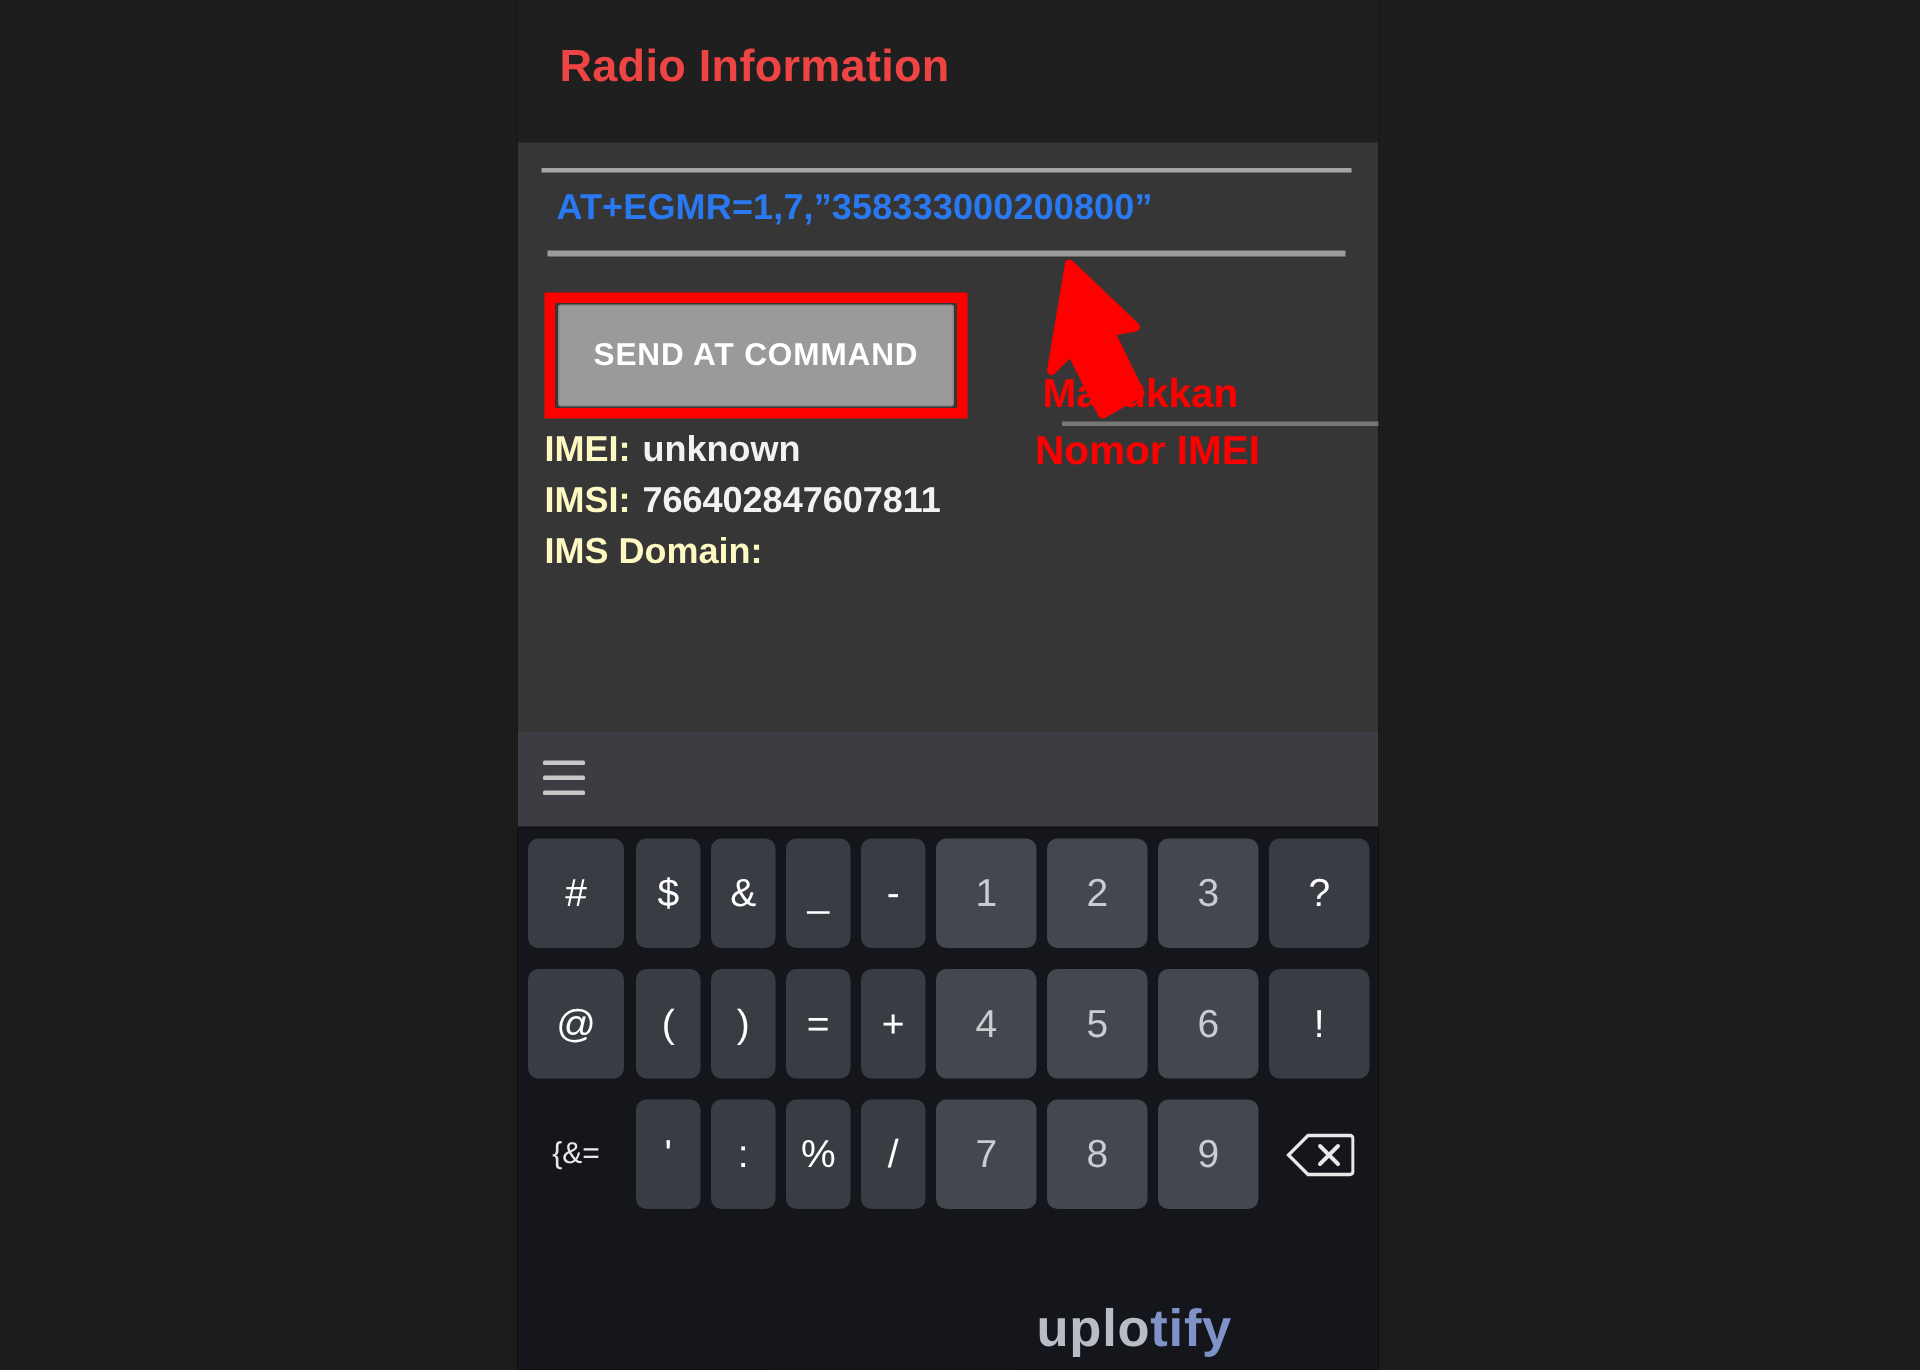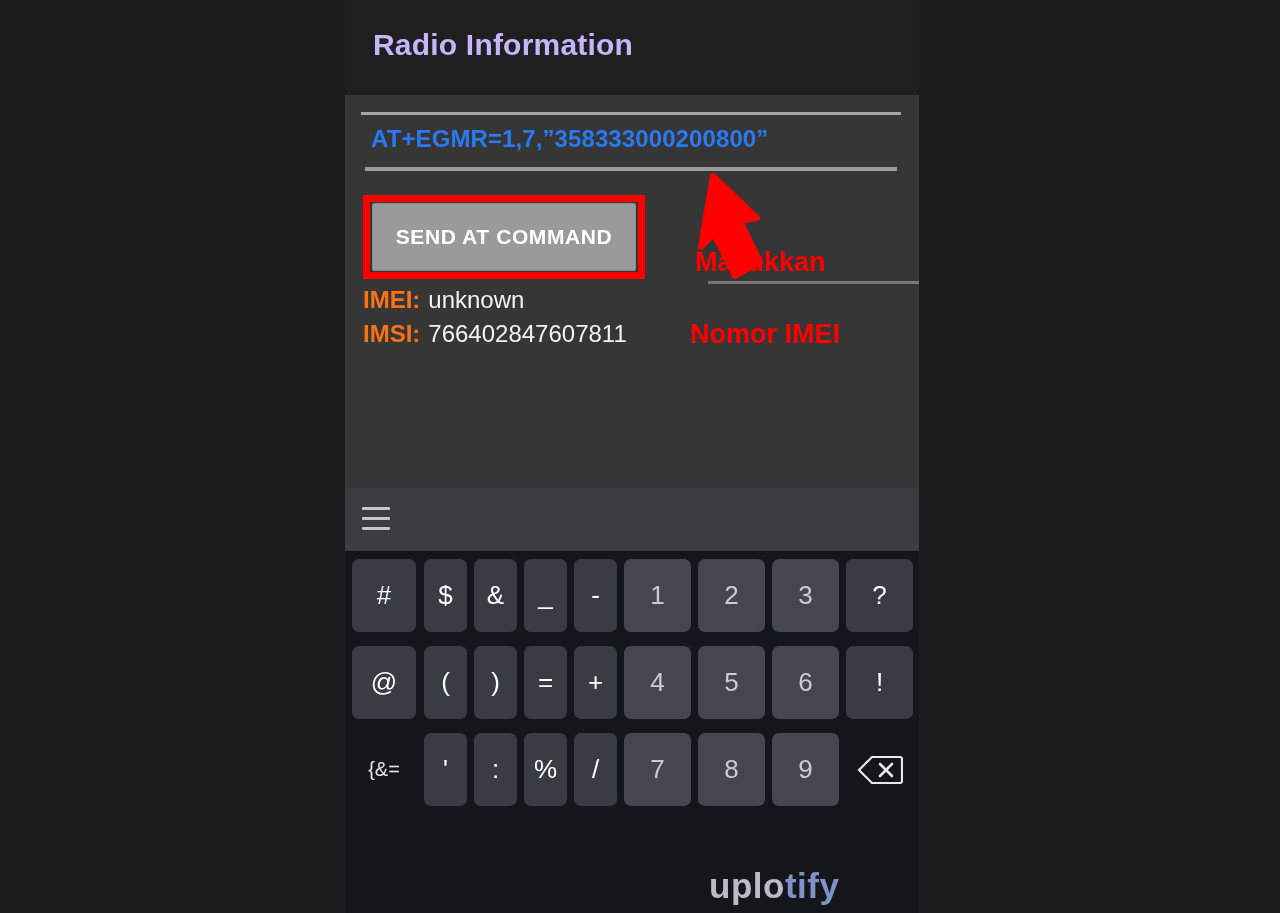--- a/index.html
+++ b/index.html
@@ -33,21 +33,21 @@
     position: absolute;
     left: 0; top: 0; width: 574px; height: 488px;
     background: #363636;
   }
   .app-header {
     position: absolute; left:0; top:0; width:100%; height:95px;
     background: #1f1f1f;
   }
   .app-title {
     position: absolute; left: 28px; top: 28px;
-    font-size: 30px; font-weight: bold; color: #c4b5fd;
+    font-size: 30px; font-weight: bold; color: #ef4444;
     letter-spacing: .2px;
     white-space: nowrap;
   }
 
   .field-wrap { position: absolute; left: 0; top: 95px; width: 100%; }
   .divider-top {
     position:absolute; left:16px; top:17px; width: 540px; height:3px;
     background: linear-gradient(to right,#b9b9b9,#b9b9b9);
     opacity:.85;
   }
@@ -91,22 +91,22 @@
   #info-list {
     position:absolute; left: 18px; top: 286px;
     width: 556px;
   }
   .info-row {
     height: 34px;
     display:flex; align-items:baseline;
     font-size: 24px;
     white-space: nowrap;
   }
-  .info-key { color:#f97316; font-weight:bold; margin-right:8px; }
-  .info-val { color:#f2f2f2; font-weight:normal; }
+  .info-key { color:#fef9c3; font-weight:bold; margin-right:8px; }
+  .info-val { color:#f2f2f2; font-weight:bold; }
   .info-val.green { color:#4fae4a; }
 
   
   #keyboard {
     position:absolute; left:0; top:488px; width:574px; height:425px;
     background:#14161c;
   }
   #suggestion-bar {
     position:absolute; left:0; top:0; width:100%; height:64px;
     background:#3b3d42;
@@ -151,21 +151,20 @@
     font-size:27px;
     white-space:nowrap;
     font-family:"Liberation Sans", sans-serif;
   }
 
   
   #watermark {
     position:absolute; left:346px; top:866px;
     font-size:35px; font-weight:bold; letter-spacing:.5px;
     font-family:"Liberation Sans", sans-serif;
-    margin-left:18px;
   }
   #watermark .w1 { color:#b9bcc4; }
   #watermark .w2 { color:#7f93c8; }
 </style>
 </head>
 <body>
 
 <div id="root">
 
   <div id="phone">
@@ -185,20 +184,24 @@
       <div class="divider-list"></div>
 
       <div id="info-list">
           <div class="info-row">
             <span class="info-key">IMEI:</span>
             <span class="info-val">unknown</span>
           </div>
           <div class="info-row">
             <span class="info-key">IMSI:</span>
             <span class="info-val">766402847607811</span>
+          </div>
+          <div class="info-row">
+            <span class="info-key">IMS Domain:</span>
+            <span class="info-val"></span>
           </div>
         </div>
     </div>
 
     <div id="keyboard">
       <div id="suggestion-bar">
         <div id="menu-icon">
           <span></span>
             <span></span>
             <span></span>
@@ -249,19 +252,19 @@
     <div id="watermark">
       <span class="w1">uplo</span><span class="w2">tify</span>
     </div>
   </div>
 
   <div id="annotation">
     <svg width="1280" height="913" style="position:absolute;left:0;top:0;">
       <polygon points="713,176 757,218 740,221 760,262 735,276 714,234 701,247" fill="#ff0000" stroke="#ff0000" stroke-width="6" stroke-linejoin="round"></polygon>
     </svg>
     <div class="anno-text" style="left:695px; top:247px;">Masukkan</div>
-    <div class="anno-text" style="left:690px; top:285px;margin-top:34px;">Nomor IMEI</div>
+    <div class="anno-text" style="left:690px; top:285px;">Nomor IMEI</div>
   </div>
 
   <div id="send-highlight"></div>
   <div id="send-btn">SEND AT COMMAND</div>
 
 </div>
 
 </body></html>

